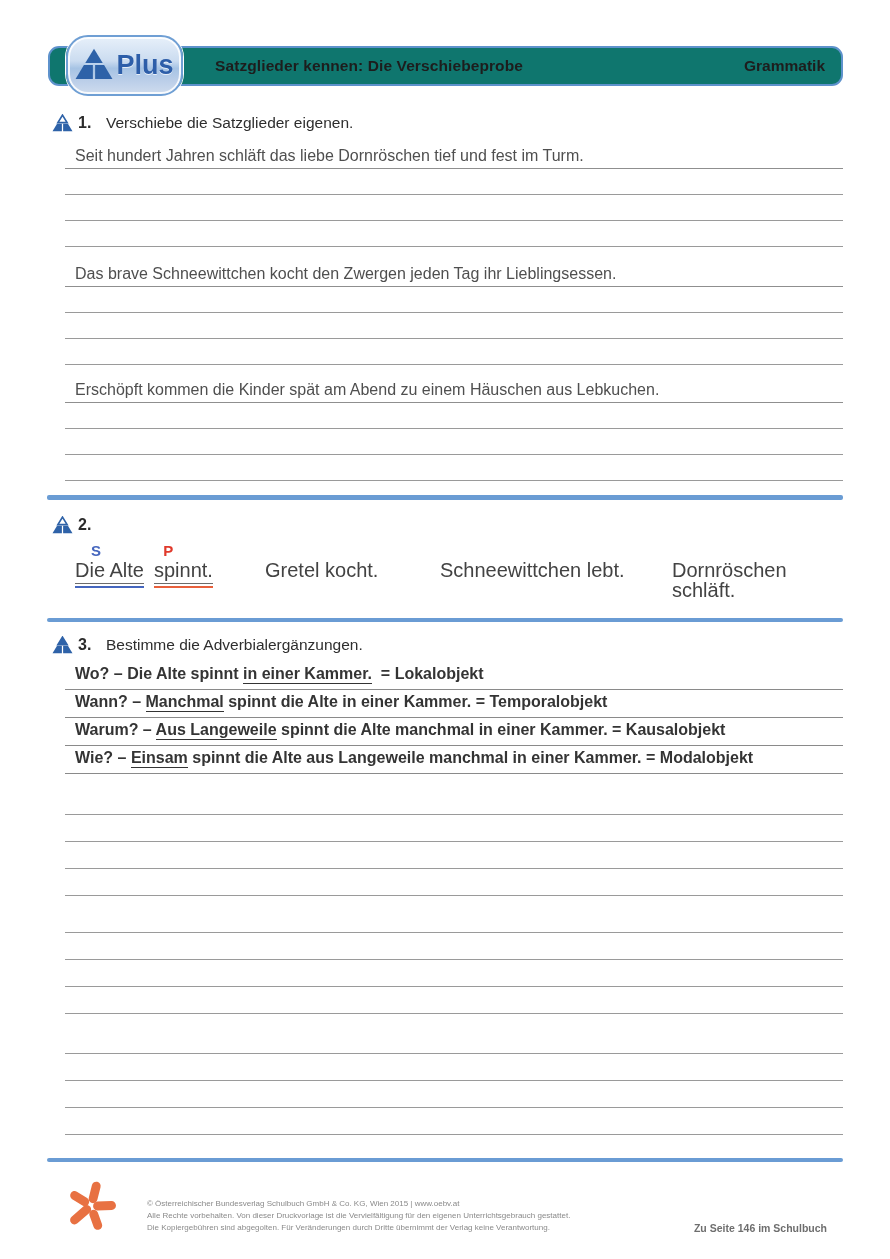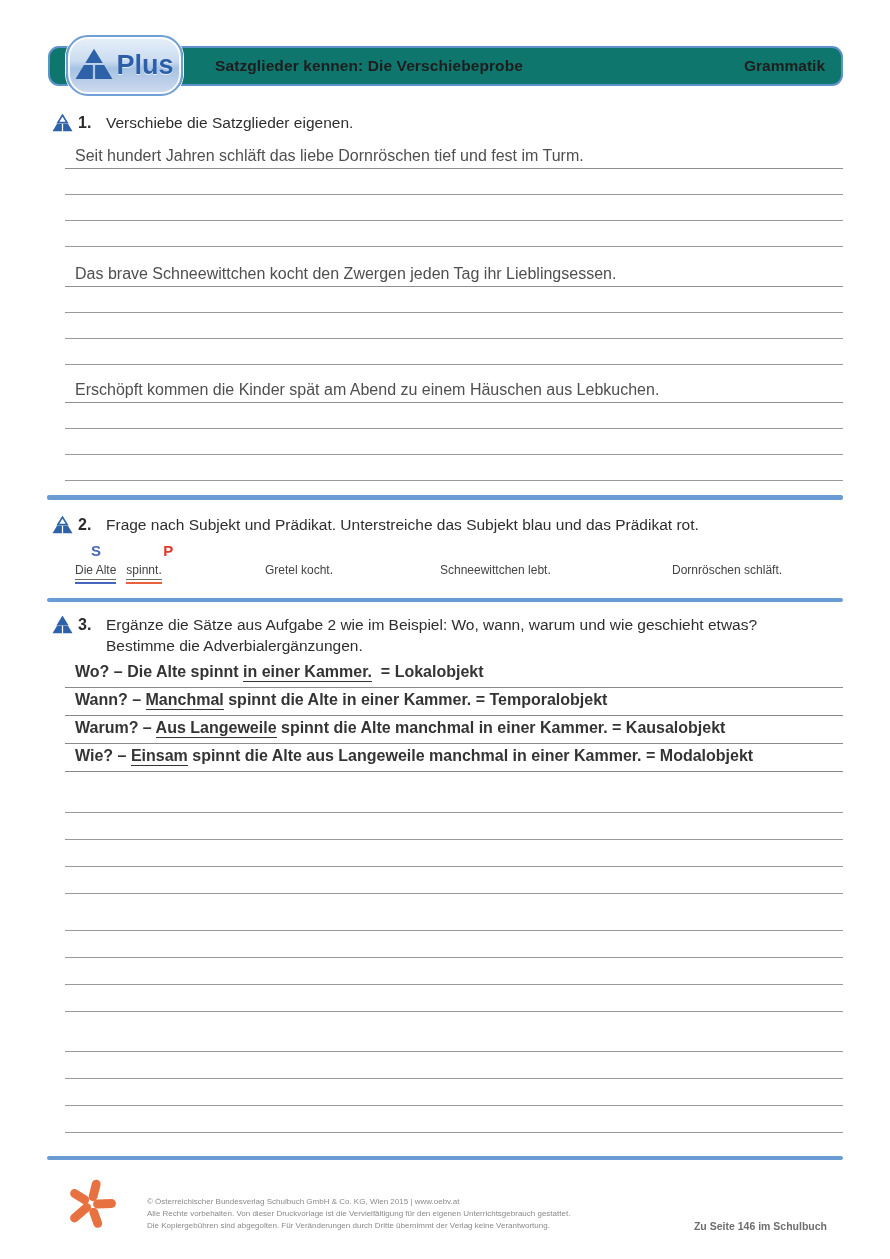--- a/index.html
+++ b/index.html
@@ -50,21 +50,21 @@
 
   
   .s1{margin-top:10px;} .s2{margin-top:17px;} .s3{margin-top:15px;}
   .divider-1{margin-top:14px;}
 
   
   .t2-heading{margin-top:14px;}
   .sp-labels{margin-top:4px;margin-left:28px;height:18px;font-weight:bold;font-size:15px;}
   .s-label{color:var(--subject_blue);margin-left:16px;display:inline-block;}
   .p-label{color:var(--predicate_red);margin-left:58px;display:inline-block;}
-  .t2-row{margin-left:28px;display:flex;font-size:12px;color:#434343;line-height:20px;}
+  .t2-row{margin-left:28px;display:flex;font-size:20px;color:#434343;line-height:20px;}
   .t2-pair{width:190px;flex:0 0 190px;}
   .t2-i1{width:175px;flex:0 0 175px;}
   .t2-i2{width:232px;flex:0 0 232px;}
   .ul-dark{border-bottom:1px solid #6b6b6b;padding-bottom:2px;}
   .ul-blue{border-bottom:2px solid var(--subject_blue);padding-bottom:5px;}
   .ul-red{border-bottom:2px solid var(--underline_red);padding-bottom:5px;}
   .pair-gap{display:inline-block;width:10px;}
   .divider-2{margin-top:18px;}
 
   
@@ -136,21 +136,20 @@
 
     <div class="task-heading t2-heading">
       <span class="task-icon">
         <svg viewBox="0 0 20 17" width="21" height="18">
           <polygon class="tri-top" points="10,1 14.4,8.2 5.6,8.2"></polygon>
           <polygon class="tri-bl" points="4.8,9.3 9.4,9.3 9.4,16.4 0.5,16.4"></polygon>
           <polygon class="tri-br" points="10.6,9.3 15.2,9.3 19.5,16.4 10.6,16.4"></polygon>
         </svg>
       </span>
       <span class="task-num">2.</span>
-      <span class="task-instr">Frage nach Subjekt und Prädikat. Unterstreiche das Subjekt blau und das Prädikat rot.</span>
     </div>
 
     <div class="sp-labels">
       <span class="s-label">S</span>
       <span class="p-label">P</span>
     </div>
     <div class="t2-row">
       <span class="t2-pair">
         <span class="ul-blue"><span class="ul-dark">Die Alte</span></span><span class="pair-gap"></span><span class="ul-red"><span class="ul-dark">spinnt.</span></span>
       </span>
@@ -164,21 +163,20 @@
     <div class="task-heading t3-heading">
       <span class="task-icon solid-top">
         <svg viewBox="0 0 20 17" width="21" height="18">
           <polygon class="tri-top" points="10,1 14.4,8.2 5.6,8.2"></polygon>
           <polygon class="tri-bl" points="4.8,9.3 9.4,9.3 9.4,16.4 0.5,16.4"></polygon>
           <polygon class="tri-br" points="10.6,9.3 15.2,9.3 19.5,16.4 10.6,16.4"></polygon>
         </svg>
       </span>
       <span class="task-num">3.</span>
       <span class="task-instr t3-instr">
-        <p>Ergänze die Sätze aus Aufgabe 2 wie im Beispiel: Wo, wann, warum und wie geschieht etwas?</p>
         <p>Bestimme die Adverbialergänzungen.</p>
       </span>
     </div>
 
     <div class="t3-examples">
       <div class="ex-row"><span>Wo? – Die Alte spinnt </span><span class="ex-u">in einer Kammer.</span><span>&nbsp; = Lokalobjekt</span></div>
       <div class="ex-row"><span>Wann? – </span><span class="ex-u">Manchmal</span><span> spinnt die Alte in einer Kammer. = Temporalobjekt</span></div>
       <div class="ex-row"><span>Warum? – </span><span class="ex-u">Aus Langeweile</span><span> spinnt die Alte manchmal in einer Kammer. = Kausalobjekt</span></div>
       <div class="ex-row"><span>Wie? – </span><span class="ex-u">Einsam</span><span> spinnt die Alte aus Langeweile manchmal in einer Kammer. = Modalobjekt</span></div>
     </div>

